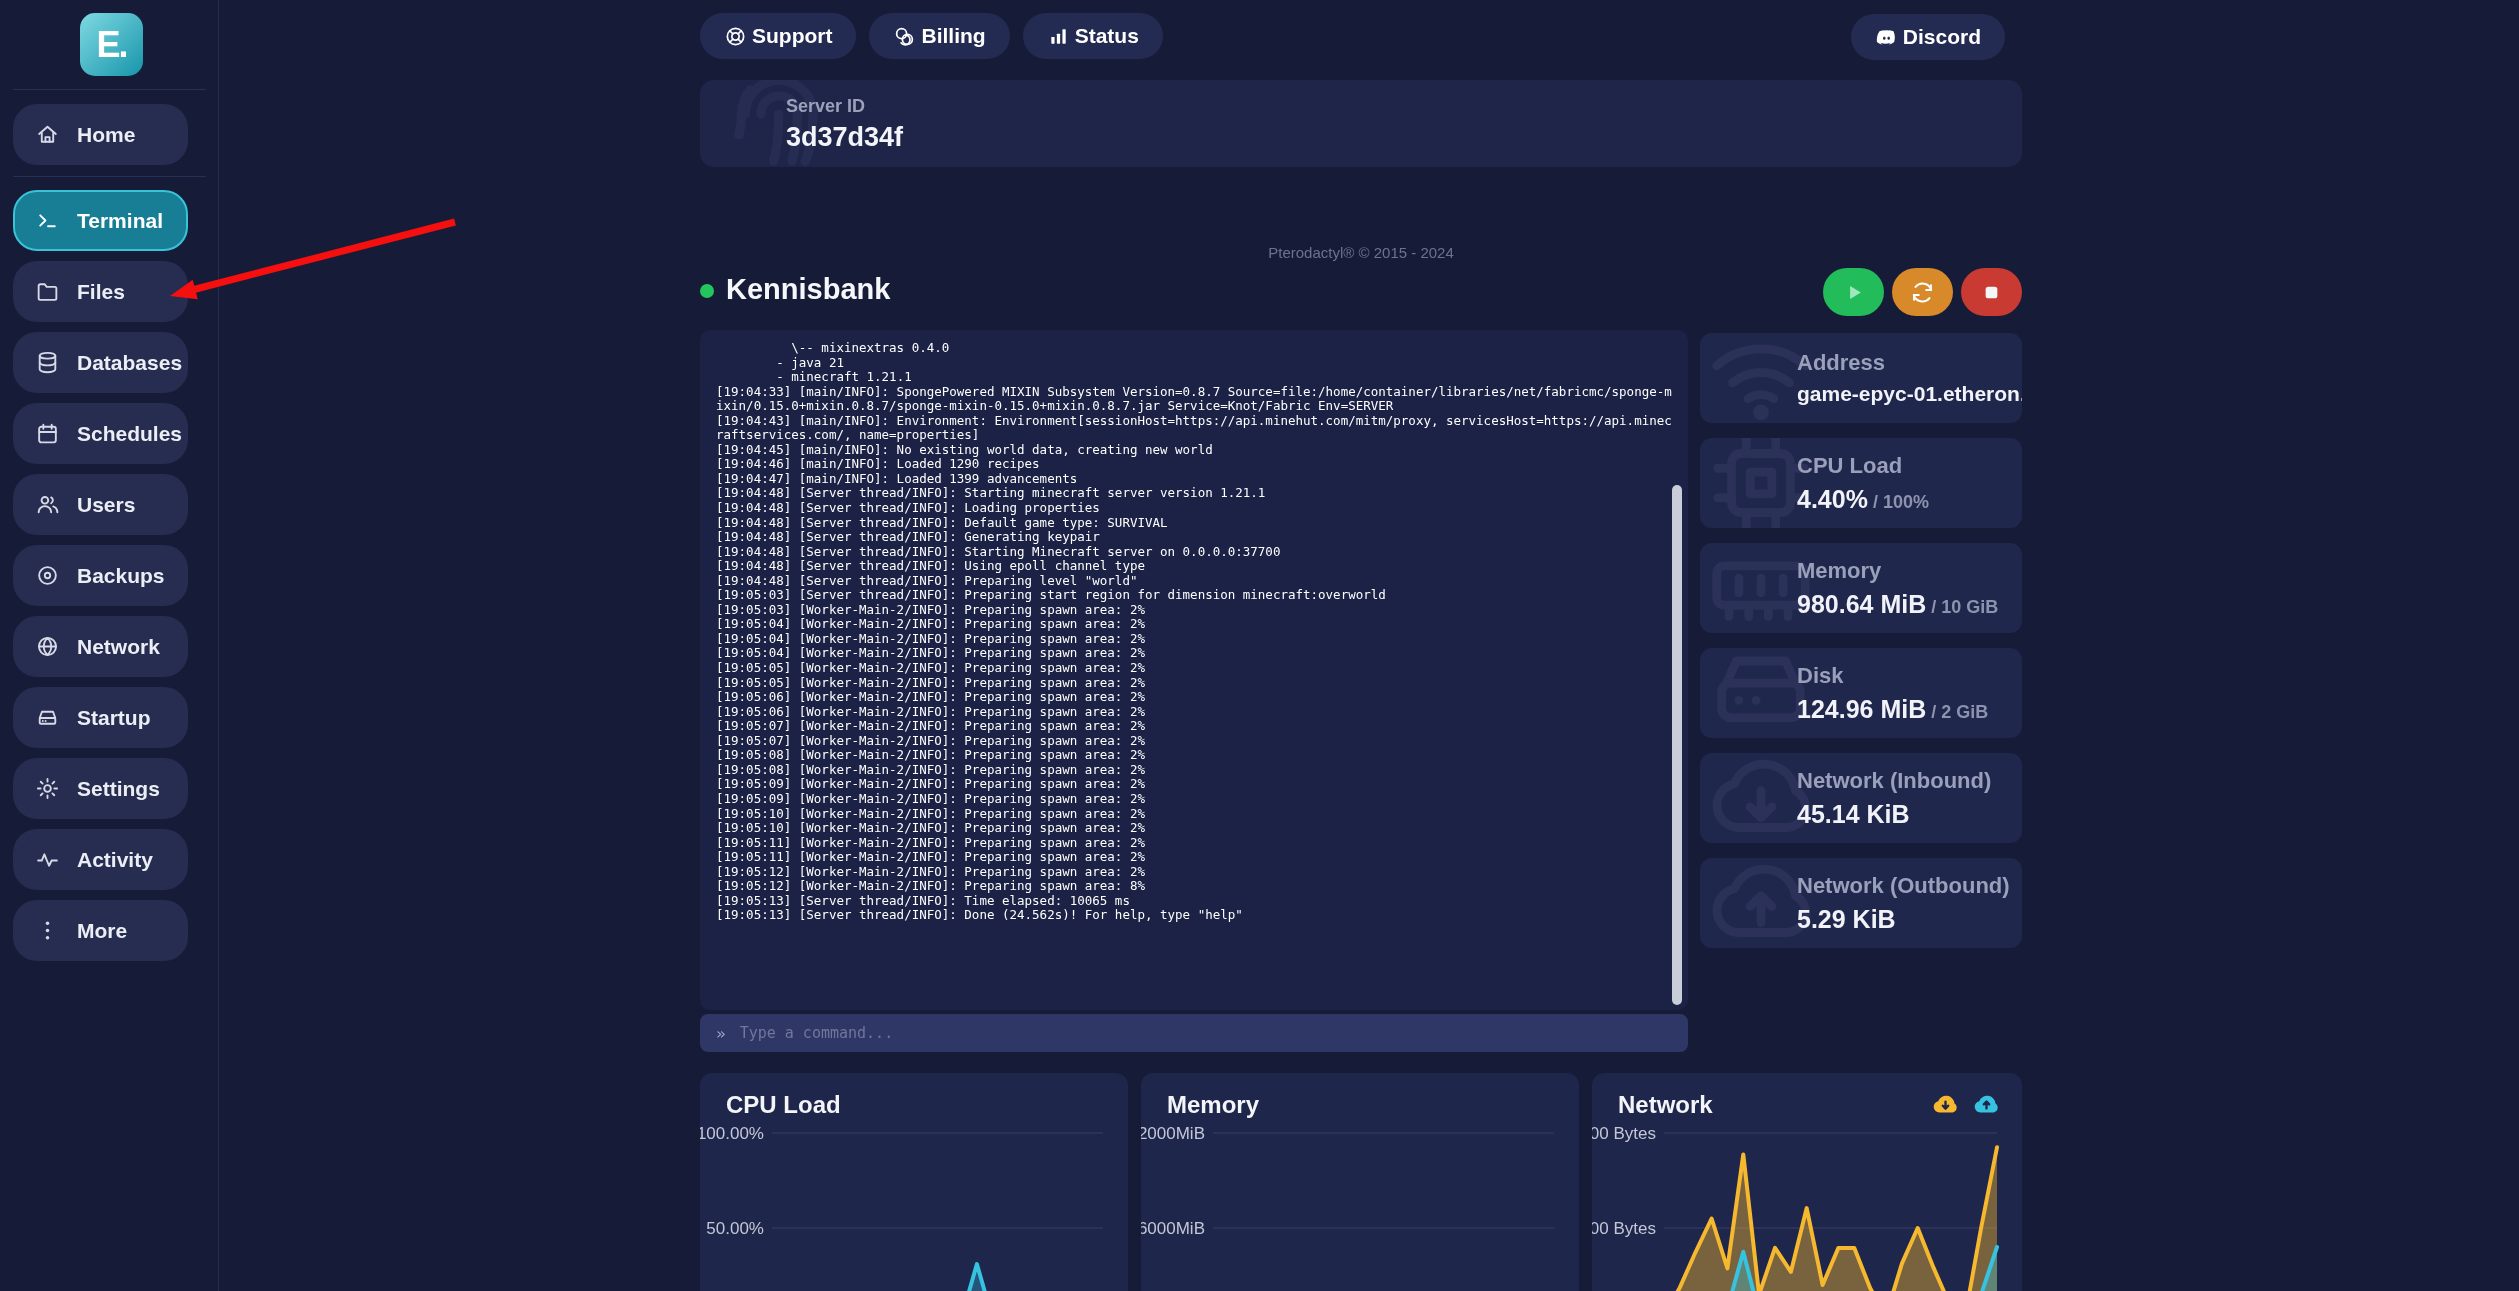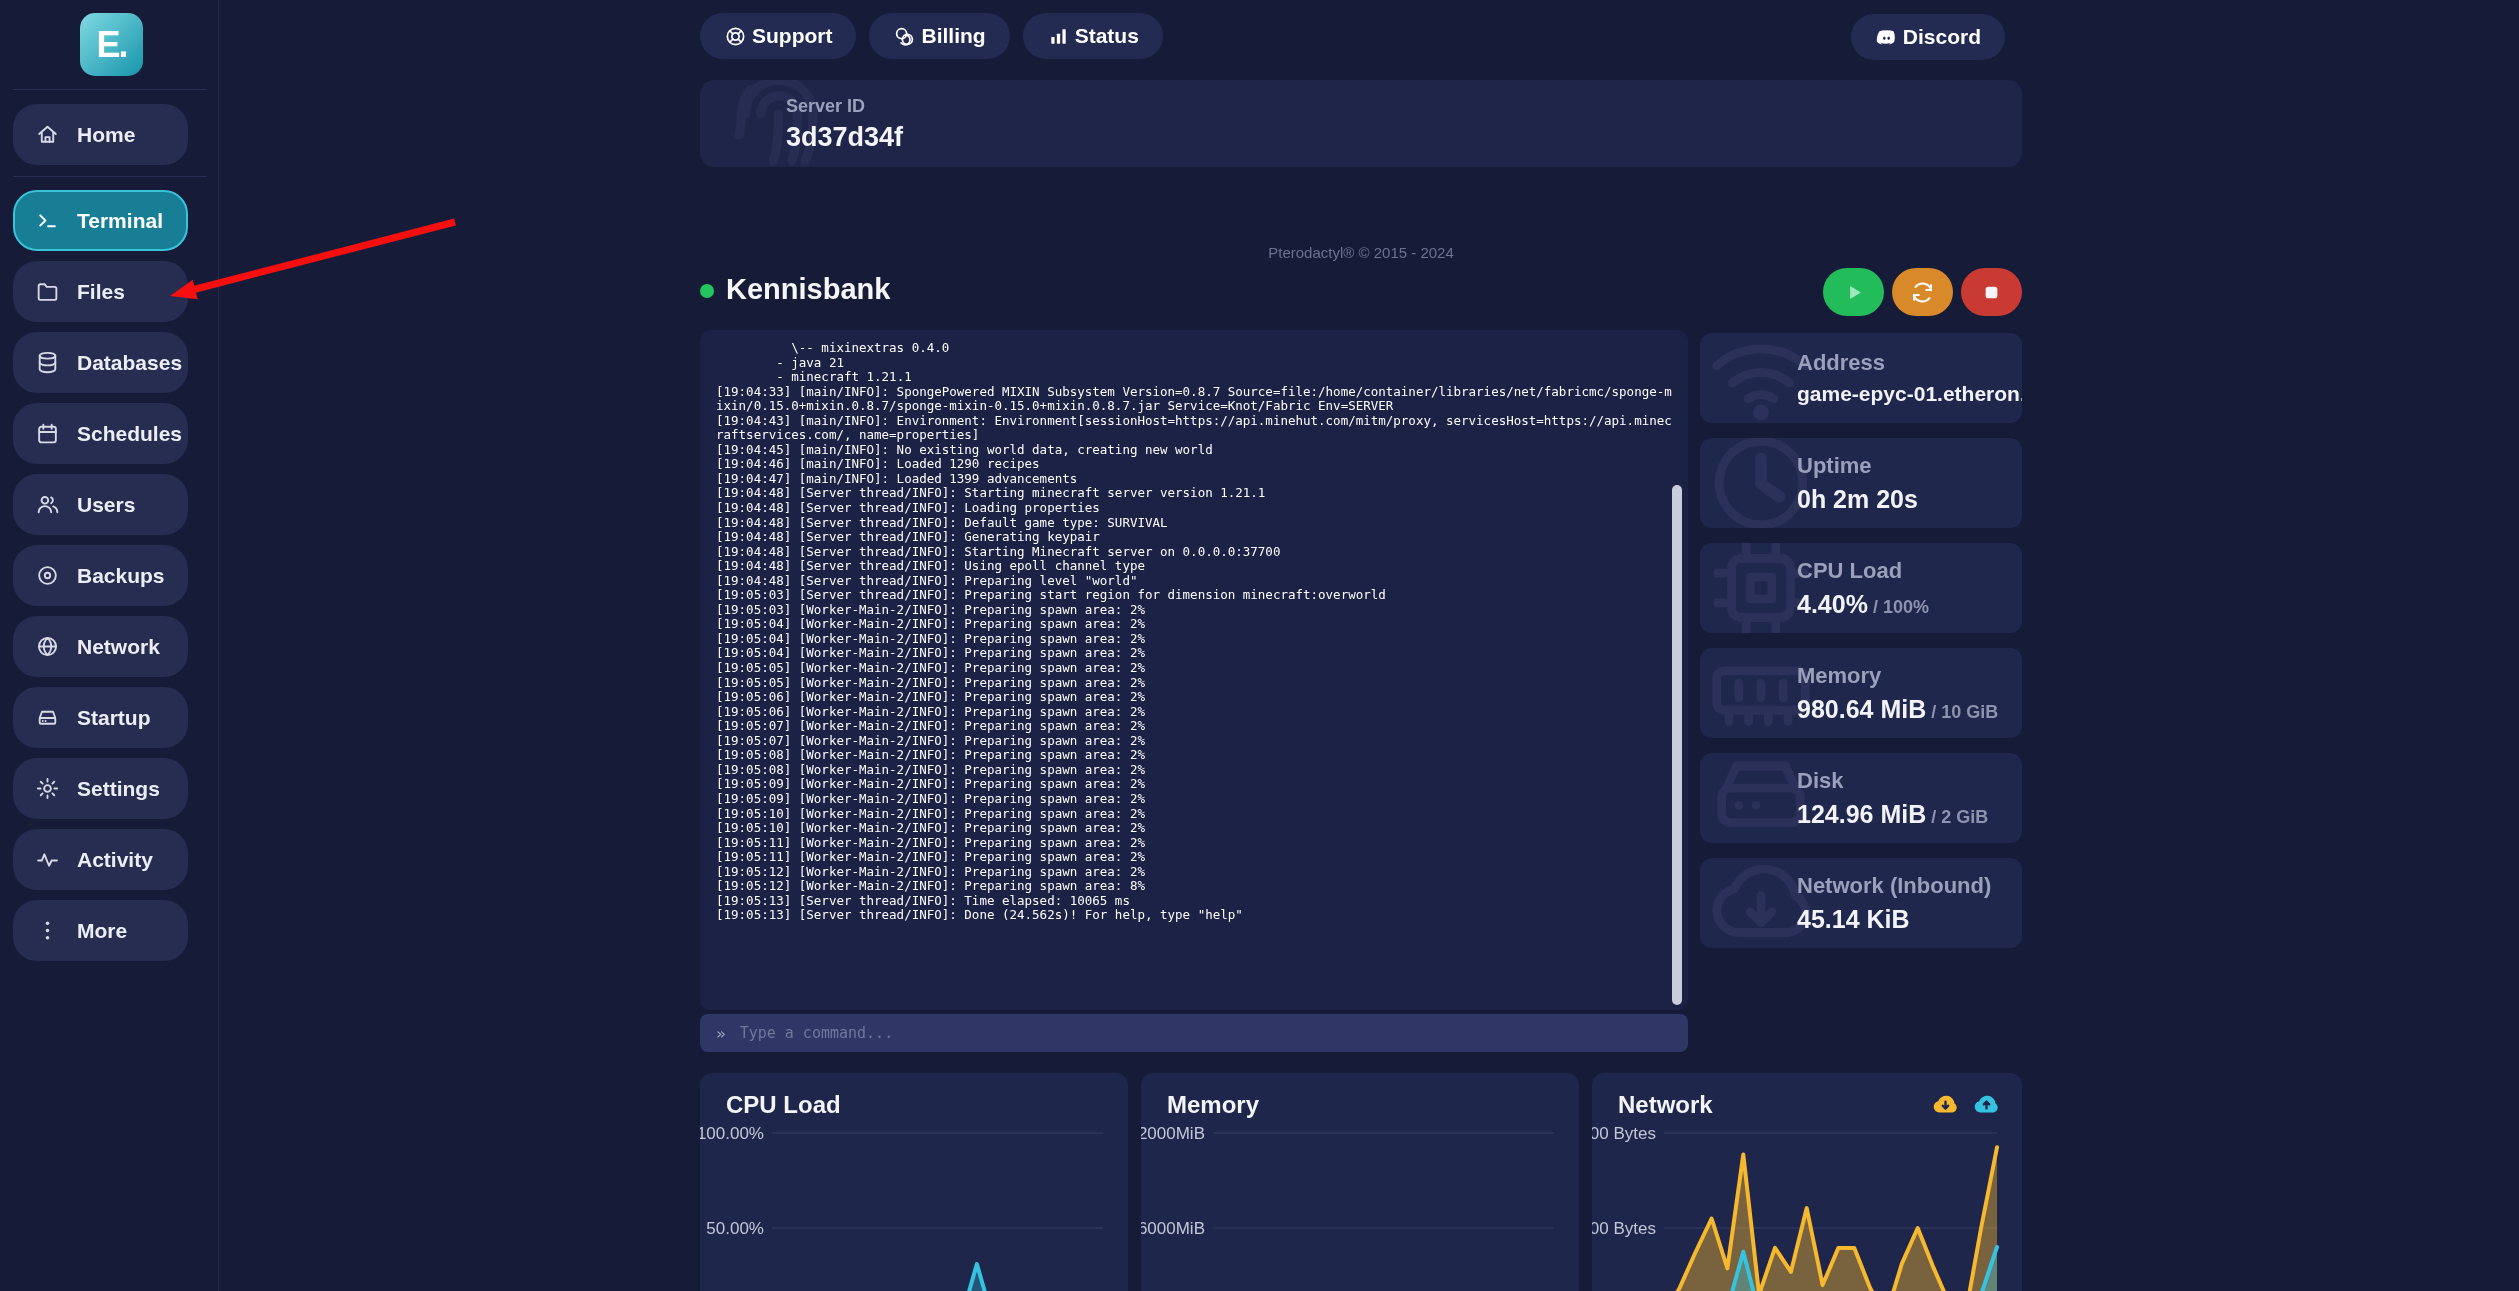--- a/index.html
+++ b/index.html
@@ -354,32 +354,20 @@
             </svg>
           </span>
           <div class="stat-text">
             <div class="stat-label">Address</div>
             <div class="stat-value" style="font-size:21px;"><span>game-epyc-01.etheron.eu:37700</span><span class="stat-suffix"></span></div>
           </div>
         </div>
         <div class="stat-card">
           <span class="stat-watermark">
             <svg viewBox="0 0 24 24" fill="none" stroke="currentColor" stroke-width="1.8" stroke-linecap="round" stroke-linejoin="round">
-              <circle cx="12" cy="12" r="8.5"></circle>
-              <path d="M12 7v5.2l3.8 2.6" stroke-width="2.4"></path>
-            </svg>
-          </span>
-          <div class="stat-text">
-            <div class="stat-label">Uptime</div>
-            <div class="stat-value" style=""><span>0h 2m 20s</span><span class="stat-suffix"></span></div>
-          </div>
-        </div>
-        <div class="stat-card">
-          <span class="stat-watermark">
-            <svg viewBox="0 0 24 24" fill="none" stroke="currentColor" stroke-width="1.8" stroke-linecap="round" stroke-linejoin="round">
               <rect x="6" y="6" width="12" height="12" rx="2"></rect>
               <rect x="9.8" y="9.8" width="4.4" height="4.4"></rect>
               <path d="M9 3.2V6M15 3.2V6M9 18v2.8M15 18v2.8M3.2 9H6M3.2 15H6M18 9h2.8M18 15h2.8"></path>
             </svg>
           </span>
           <div class="stat-text">
             <div class="stat-label">CPU Load</div>
             <div class="stat-value" style=""><span>4.40%</span><span class="stat-suffix"> / 100%</span></div>
           </div>
         </div>
@@ -412,20 +400,32 @@
         <div class="stat-card">
           <span class="stat-watermark">
             <svg viewBox="0 0 24 24" fill="none" stroke="currentColor" stroke-width="1.8" stroke-linecap="round" stroke-linejoin="round">
               <path d="M7.5 18a4.5 4.5 0 01-.9-8.9A6.5 6.5 0 0119 10.5 4 4 0 0117.5 18z"></path>
               <path d="M12 10.5V16M9.8 13.8L12 16l2.2-2.2"></path>
             </svg>
           </span>
           <div class="stat-text">
             <div class="stat-label">Network (Inbound)</div>
             <div class="stat-value" style=""><span>45.14 KiB</span><span class="stat-suffix"></span></div>
+          </div>
+        </div>
+        <div class="stat-card">
+          <span class="stat-watermark">
+            <svg viewBox="0 0 24 24" fill="none" stroke="currentColor" stroke-width="1.8" stroke-linecap="round" stroke-linejoin="round">
+              <path d="M7.5 18a4.5 4.5 0 01-.9-8.9A6.5 6.5 0 0119 10.5 4 4 0 0117.5 18z"></path>
+              <path d="M12 16v-5.5M9.8 12.7L12 10.5l2.2 2.2"></path>
+            </svg>
+          </span>
+          <div class="stat-text">
+            <div class="stat-label">Network (Outbound)</div>
+            <div class="stat-value" style=""><span>5.29 KiB</span><span class="stat-suffix"></span></div>
           </div>
         </div>
       </aside>
 
     <div class="charts" id="charts-row">
         <div class="chart-card" style="width: 428px;">
           <svg class="plot" width="428" height="290" viewBox="0 0 428 290">
             <line x1="72" y1="60" x2="403" y2="60" stroke="#43496c" stroke-width="1" opacity="0.75"></line>
             <text x="64" y="66" text-anchor="end" font-family="Liberation Sans, sans-serif" font-size="17" fill="#c3c7d6">100.00%</text>
             <line x1="72" y1="155" x2="403" y2="155" stroke="#43496c" stroke-width="1" opacity="0.75"></line>

